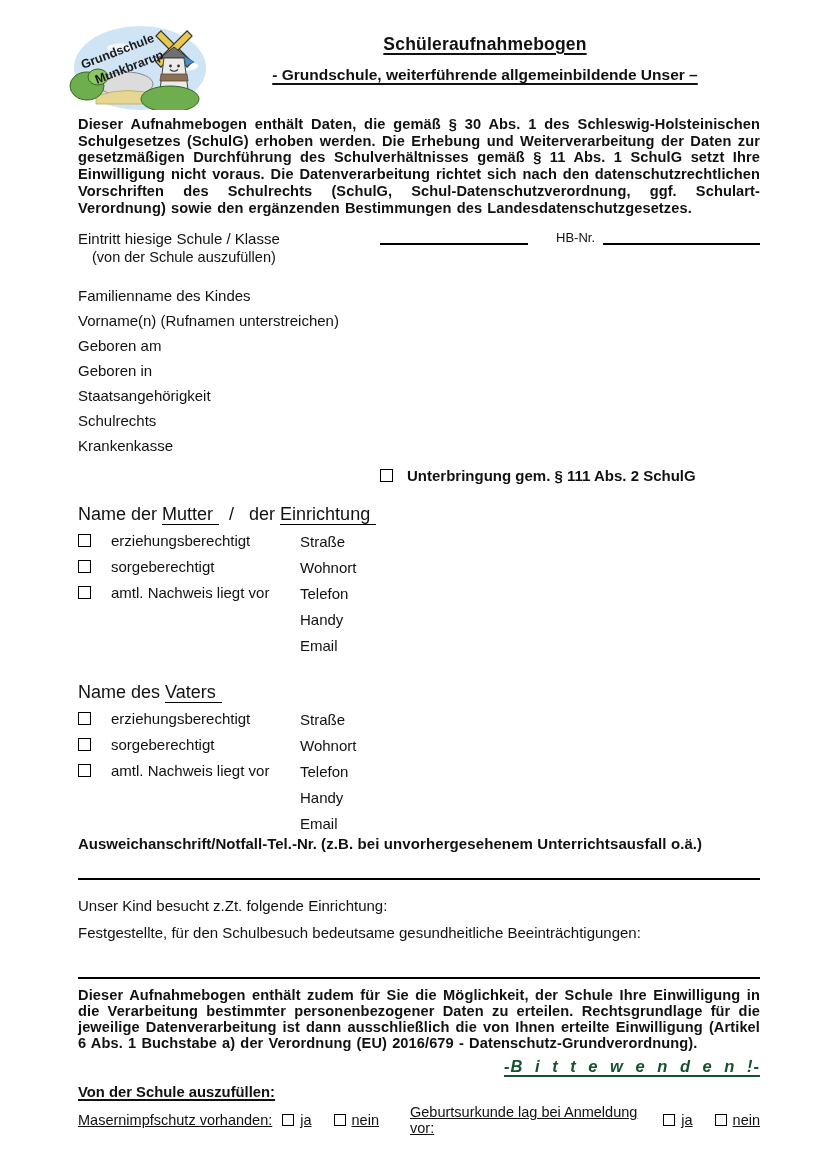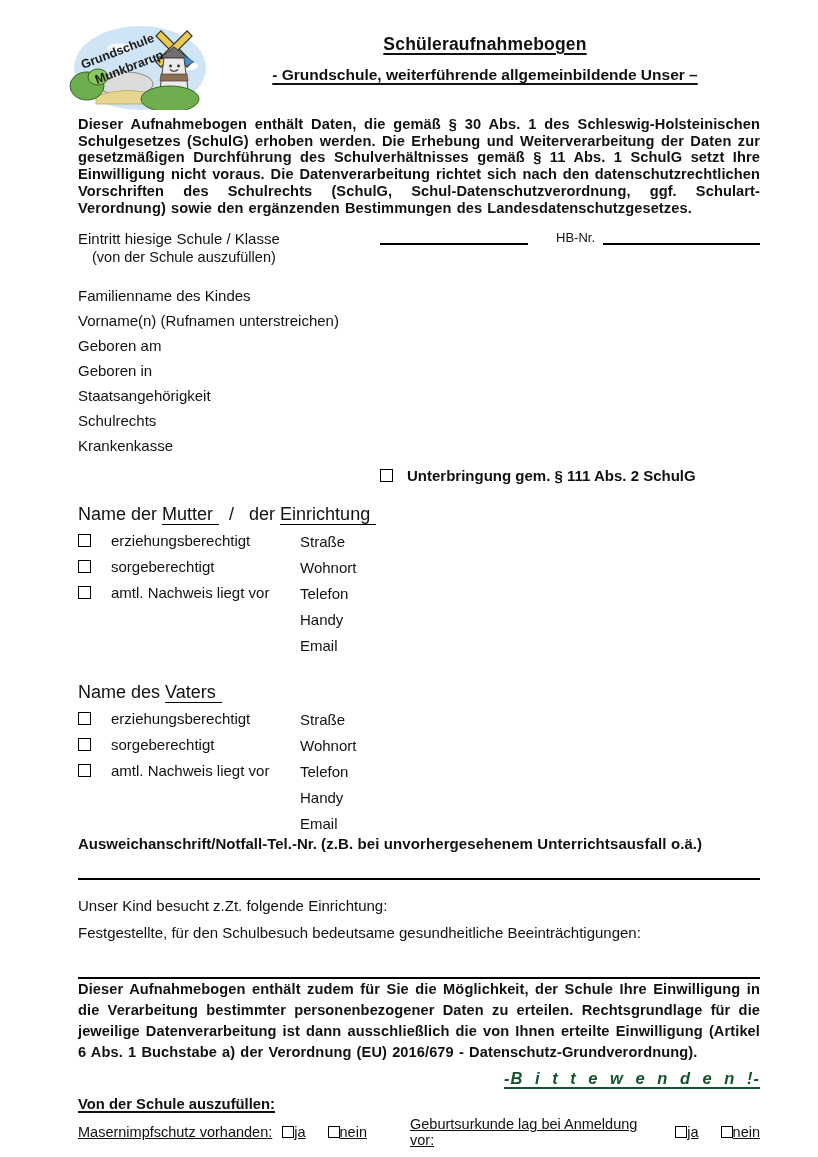--- a/index.html
+++ b/index.html
@@ -31,22 +31,22 @@
     text-decoration:underline; text-decoration-thickness:1.6px; text-underline-offset:3px;
   }
 
   
   .intro {
     margin-top:6px;
     font-size:14.6px; font-weight:bold; line-height:16.7px;
     text-align:justify; letter-spacing:.1px; word-spacing:1px;
   }
   .consent {
-    margin-top:0;
-    font-size:14.6px; font-weight:bold; line-height:21px;
+    margin-top:8px;
+    font-size:14.6px; font-weight:bold; line-height:16px;
     text-align:justify; letter-spacing:.1px; word-spacing:1px;
   }
   .frow { display:flex; align-items:flex-end; height:25px; }
   .flabel { width:302px; flex:none; font-size:15px; padding-bottom:1px; }
   .fline { flex:1; margin-bottom:2px; }
 
   
   .entry-row { margin-top:14px; display:flex; align-items:flex-start; height:38px; }
   .entry-labels { width:302px; flex:none; }
   .entry-label { font-size:15px; }
@@ -96,21 +96,21 @@
   }
 
   .school-heading {
     margin-top:8px; font-size:14.8px; font-weight:bold;
     text-decoration:underline; text-decoration-thickness:1.6px; text-underline-offset:2px;
   }
   .school-row { margin-top:4px; display:flex; align-items:center; font-size:14.5px;text-decoration:underline; }
   .sgroup { display:flex; align-items:center; }
   .sgroup.left { width:332px; flex:none; }
   .sgroup .slabel { margin-right:10px; }
-  .janein { display:flex; align-items:center; }
+  .janein { display:flex; align-items:center; gap:6px; }
   .janein + .janein { margin-left:22px; }
 </style>
 </head>
 <body>
 
 <div class="page">
 
   <div class="header">
     <svg class="logo" viewBox="0 0 142 88" xmlns="http://www.w3.org/2000/svg">
       <ellipse cx="72" cy="46" rx="66" ry="42" fill="#cfe4f5"></ellipse>

